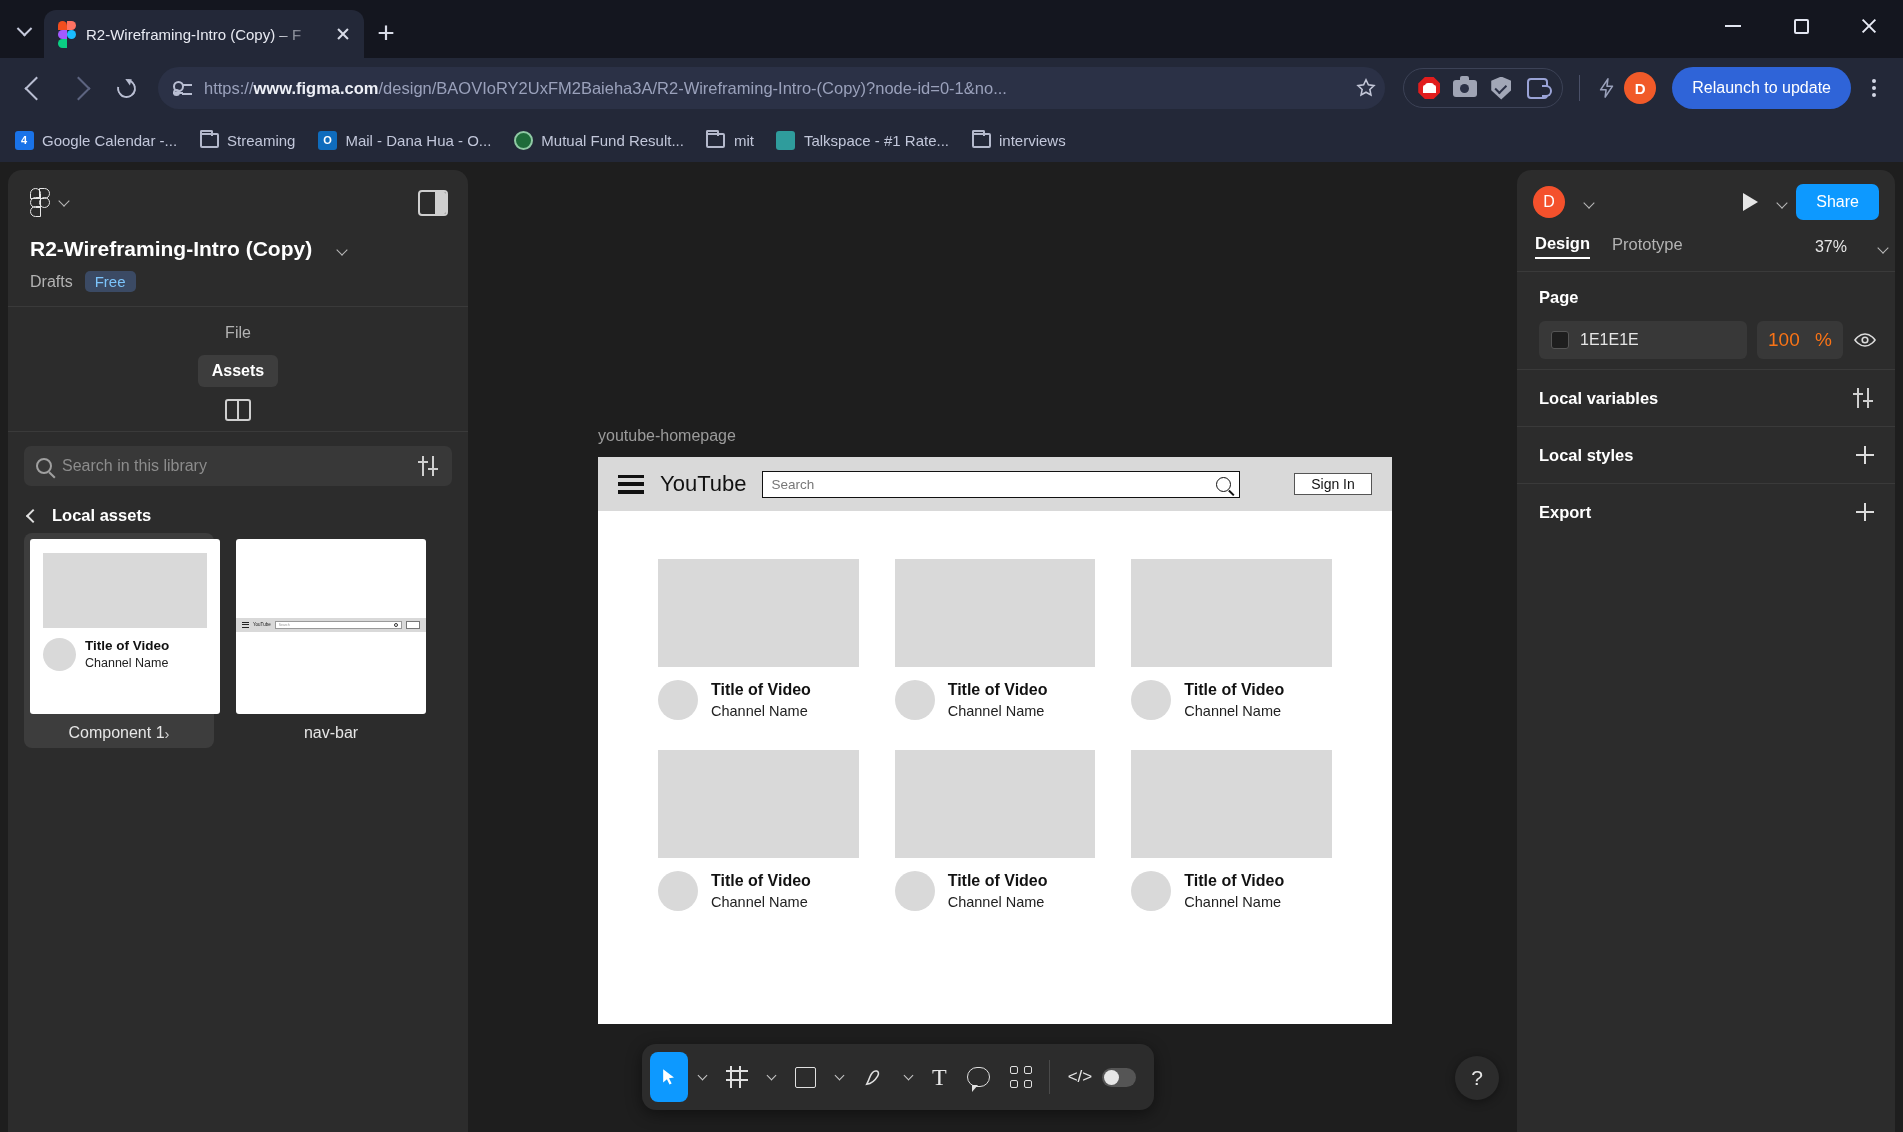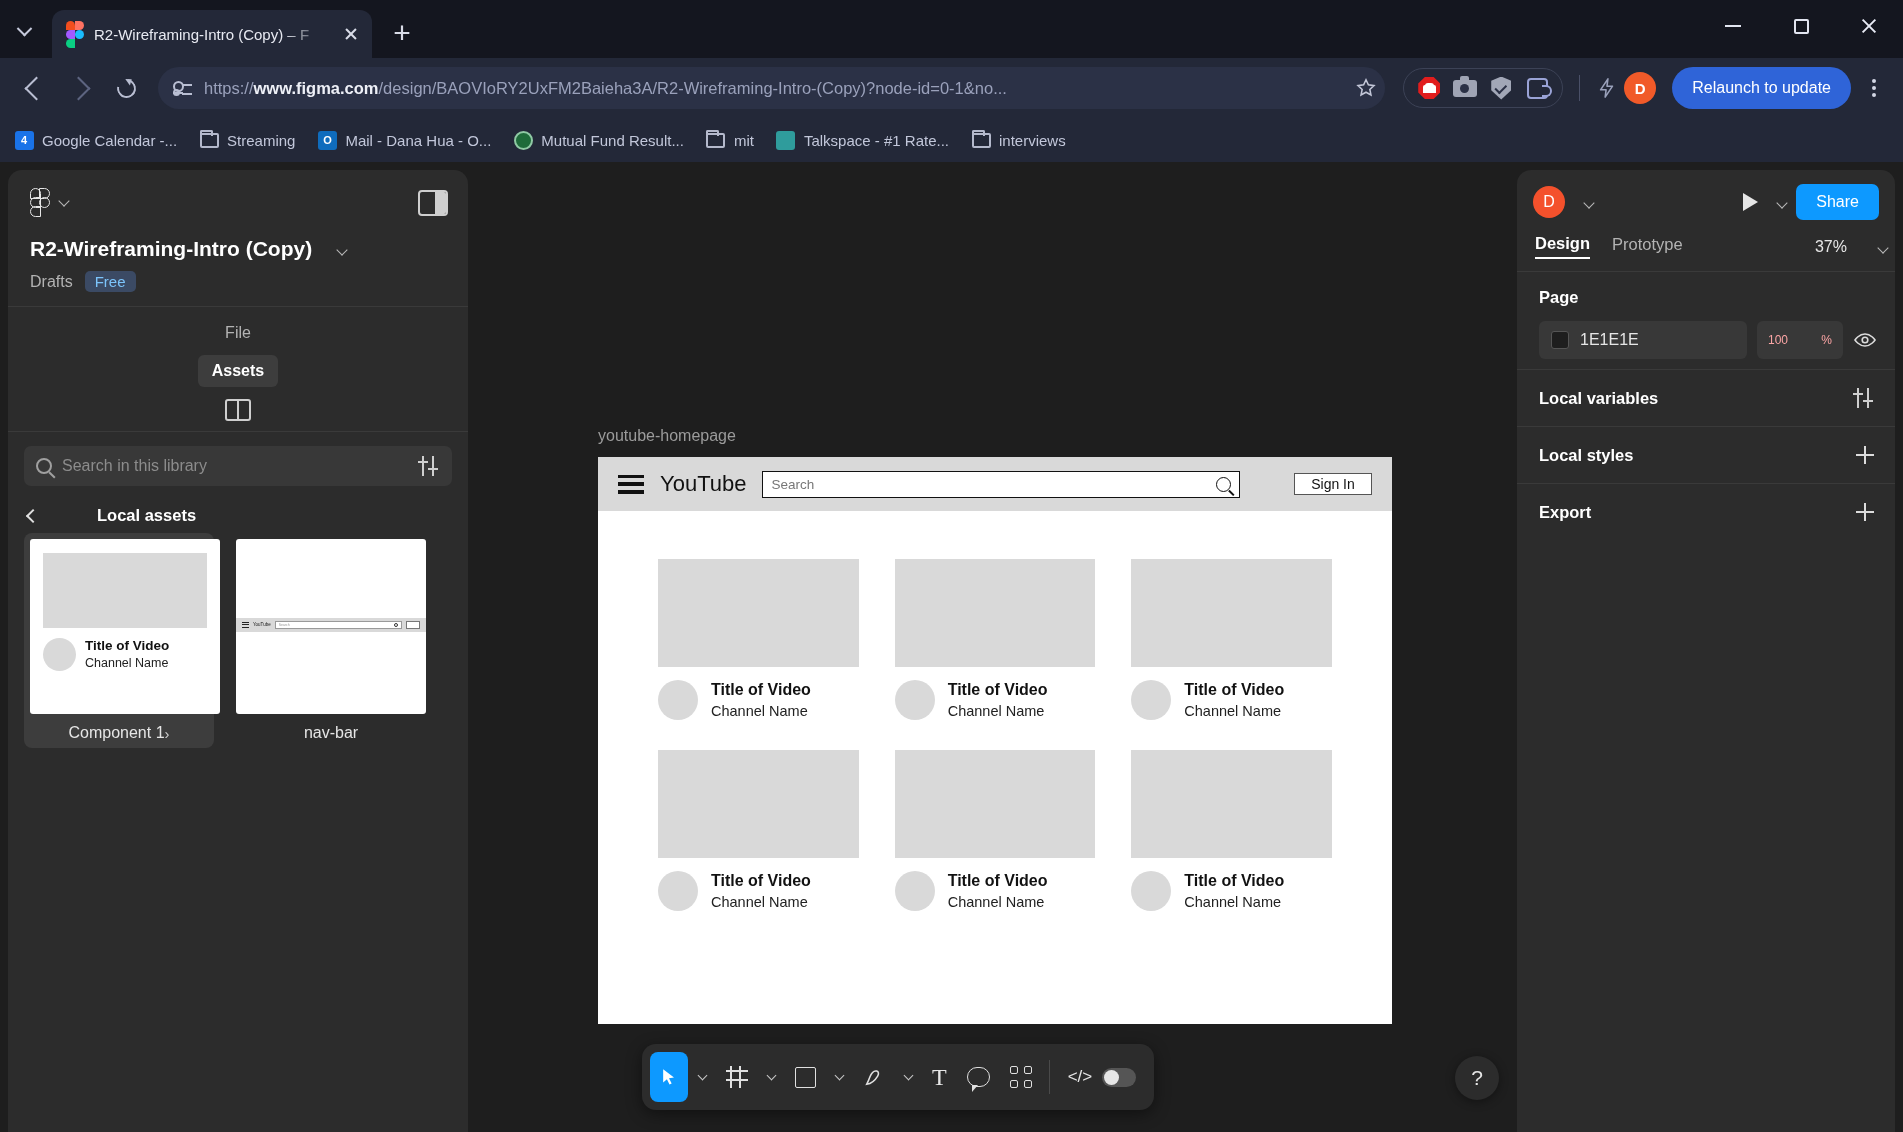--- a/index.html
+++ b/index.html
@@ -8,21 +8,21 @@
     background: #202124;
     font-family: "Liberation Sans", sans-serif;
     overflow: hidden;
   }
 
   
   .browser { width: 1903px; height: 1132px; display: flex; flex-direction: column; }
 
   .tabstrip {
     height: 58px; background: #14161f; display: flex; align-items: flex-end;
-    padding-left: 4px; position: relative; gap: 8px;
+    padding-left: 4px; position: relative;
   }
   .tab-menu-btn {
     width: 40px; height: 42px; display: flex; align-items: center; justify-content: center;
     color: #c6cadc; margin-bottom: 6px; cursor: pointer;
   }
   .chev-d { width: 11px; height: 11px; border-right: 2px solid currentColor; border-bottom: 2px solid currentColor;
             transform: rotate(45deg) translate(-2px,-2px); }
   .tab {
     height: 48px; min-width: 320px; max-width: 340px; background: #232838;
     border-radius: 12px 12px 0 0; display: flex; align-items: center;
@@ -170,21 +170,21 @@
   .lp-search input::placeholder{color:#8c8c8c;}
   .sliders { width:22px;height:20px;position:relative;flex:0 0 auto;cursor:pointer;}
   .sliders::before{content:"";position:absolute;left:4px;top:0;bottom:0;width:1.8px;background:#cfcfcf;
                    box-shadow:10px 0 0 0 #cfcfcf;}
   .sliders::after{content:"";position:absolute;left:0;top:5px;width:10px;height:1.8px;background:#cfcfcf;}
   .sliders i{position:absolute;left:10px;top:12px;width:10px;height:1.8px;background:#cfcfcf;display:block;}
 
   .localrow { display:flex; align-items:center; gap:14px; padding: 12px 20px 10px 20px; }
   .back-chev { width:10px;height:10px;border-left:2px solid #e0e0e0;border-bottom:2px solid #e0e0e0;
                transform:rotate(45deg); cursor:pointer; flex:0 0 auto;}
-  .localrow span { color:#fff; font-size:16.5px; font-weight:700;margin-left:45px; }
+  .localrow span { color:#fff; font-size:16.5px; font-weight:700; }
 
   .asset-grid { display:flex; gap: 22px; padding: 4px 20px 0 22px; }
   .asset-cell { width: 190px; }
   .asset-thumb { width:190px; height:175px; background:#fff; border-radius:3px; overflow:hidden;
                  position:relative; cursor:pointer;}
   .asset-cell.selected { background:#3d3d3d; border-radius:8px; padding:6px; margin:-6px 0 0 -6px; }
   .asset-cell.selected .asset-thumb { height:175px; }
   .asset-label { color:#e6e6e6; font-size:16px; margin-top:10px; display:flex; align-items:center;
                  justify-content:center; }
   .asset-label .more { color:#d0d0d0; font-size:15px; }
@@ -249,21 +249,21 @@
   .rp-tab.active { color:#fff; font-weight:700; border-bottom:2px solid #fff; }
   .zoom-val { color:#e6e6e6; font-size:16px; margin-left:auto; cursor:pointer;}
   .rp-sect { padding: 16px 18px 10px 22px; }
   .rp-sect-title { color:#fff; font-size:16.5px; font-weight:700; }
   .page-row { display:flex; align-items:center; gap: 10px; margin-top: 14px; }
   .page-chip { flex:1; display:flex; align-items:center; gap:11px; background:#383838; border-radius:6px;
                height:38px; padding: 0 12px; }
   .swatch { width:18px;height:18px;border-radius:3px; background:#1e1e1e; border:1px solid #555; flex:0 0 auto;}
   .page-chip span { color:#e6e6e6; font-size:16px; }
   .pct-chip { width: 86px; height:38px; background:#383838; border-radius:6px; display:flex;
-              align-items:center; justify-content:space-between; padding: 0 11px; color:#fca5a5; font-size:12px;}
+              align-items:center; justify-content:space-between; padding: 0 11px; color:#f97316; font-size:19px;}
   .eye { width:24px;height:24px;flex:0 0 auto;cursor:pointer;}
   .rp-row { display:flex; align-items:center; justify-content:space-between;
             padding: 18px 20px 18px 22px; border-top:1px solid #3a3a3a; }
   .rp-row-title { color:#fff; font-size:16.5px; font-weight:700; }
   .plus { width:20px;height:20px;position:relative;cursor:pointer;}
   .plus::before,.plus::after{content:"";position:absolute;background:#dcdcdc;}
   .plus::before{left:9px;top:1px;width:2px;height:18px;}
   .plus::after{left:1px;top:9px;width:18px;height:2px;}
 
   

